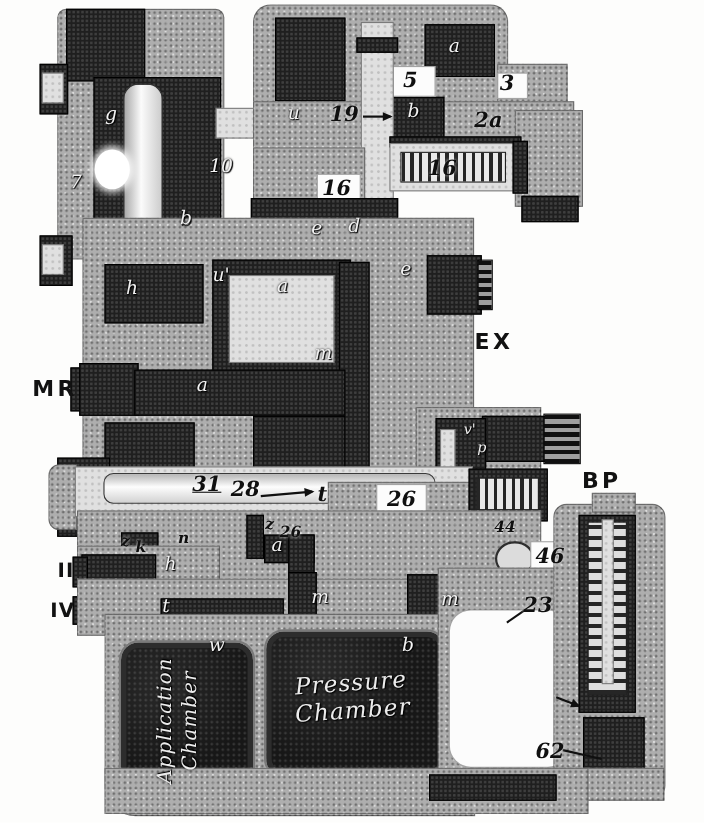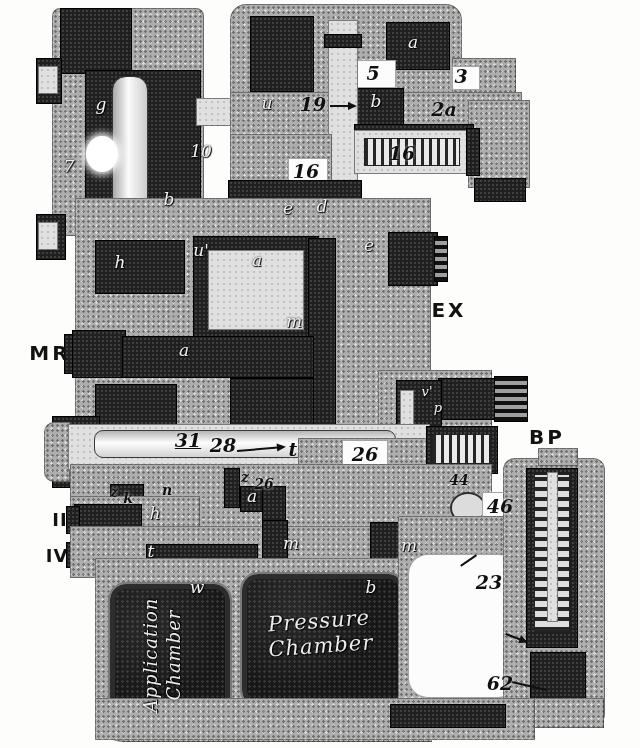--- a/index.html
+++ b/index.html
@@ -180,21 +180,21 @@
     <div class="lbl wis" style="left: 438px; top: 407px; transform: translate(-50%, -50%);">p</div>
     <div class="lbl bi" style="left: 188px; top: 440px; transform: translate(-50%, -50%); text-decoration: underline;">31</div>
     <div class="lbl bi" style="left: 223px; top: 445px; transform: translate(-50%, -50%);">28</div>
     <div class="lbl bi" style="left: 293px; top: 449px; transform: translate(-50%, -50%);">t</div>
     <div class="lbl bi" style="left: 365px; top: 454px; transform: translate(-50%, -50%);">26</div>
     <div class="lbl port" style="left: 547px; top: 437px; transform: translate(-50%, -50%);">BP</div>
     <div class="lbl bis" style="left: 245px; top: 477px; transform: translate(-50%, -50%);">z</div>
     <div class="lbl bis" style="left: 264px; top: 484px; transform: translate(-50%, -50%);">26</div>
     <div class="lbl bis" style="left: 459px; top: 480px; transform: translate(-50%, -50%);">44</div>
     <div class="lbl bi" style="left: 500px; top: 506px; transform: translate(-50%, -50%);">46</div>
-    <div class="lbl bi" style="left: 489px; top: 550px; transform: translate(-50%, -50%); margin-top: 32px;">23</div>
+    <div class="lbl bi" style="left: 489px; top: 550px; transform: translate(-50%, -50%);">23</div>
     <div class="lbl bis" style="left: 114px; top: 492px; transform: translate(-50%, -50%);">z</div>
     <div class="lbl bis" style="left: 128px; top: 498px; transform: translate(-50%, -50%);">k</div>
     <div class="lbl bis" style="left: 167px; top: 490px; transform: translate(-50%, -50%);">n</div>
     <div class="lbl wi" style="left: 155px; top: 513px; transform: translate(-50%, -50%);">h</div>
     <div class="lbl roman" style="left: 60px; top: 519px; transform: translate(-50%, -50%);">II</div>
     <div class="lbl roman" style="left: 57px; top: 555px; transform: translate(-50%, -50%);">IV</div>
     <div class="lbl wi" style="left: 151px; top: 551px; transform: translate(-50%, -50%);">t</div>
     <div class="lbl wi" style="left: 252px; top: 496px; transform: translate(-50%, -50%);">a</div>
     <div class="lbl wi" style="left: 291px; top: 543px; transform: translate(-50%, -50%);">m</div>
     <div class="lbl wi" style="left: 409px; top: 545px; transform: translate(-50%, -50%);">m</div>

